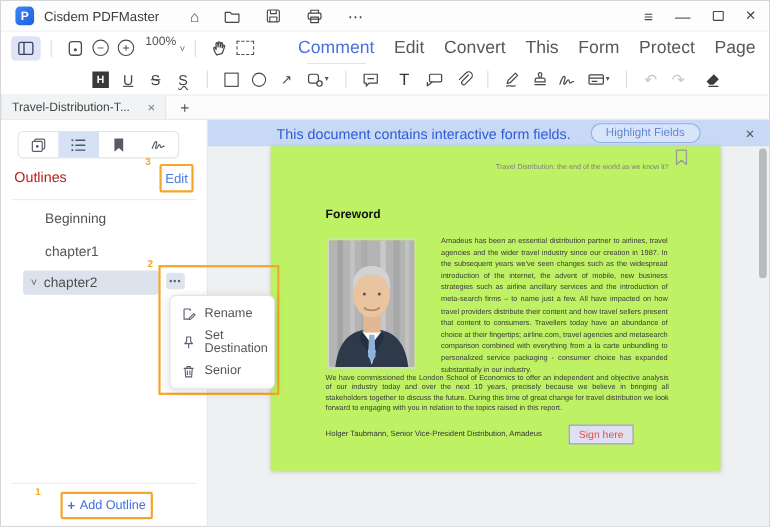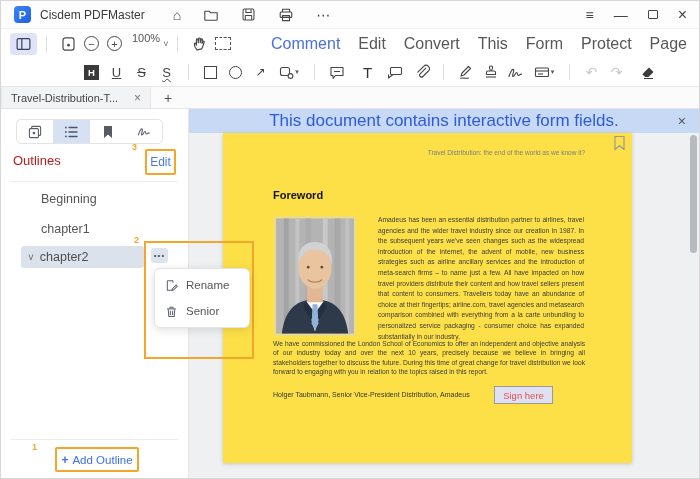--- a/index.html
+++ b/index.html
@@ -96,25 +96,25 @@
              border:1px solid #e4e4e4; border-radius:6px; box-shadow:0 2px 10px rgba(0,0,0,.13);
              z-index:31; padding:3px 0; }
   .ctxitem { height:26px; display:flex; align-items:center; gap:8px; padding-left:10px;
              font-size:11.5px; color:#555; }
   .ctxitem .svgicon { color:#5a626e; }
 
   
   .viewer { position:absolute; left:188px; top:108px; right:0; bottom:0; background:#eef0f2; }
   .notif { position:absolute; left:0; top:0; right:0; height:24px; background:#c7d9f5;
            display:flex; align-items:center; justify-content:center; gap:18px; }
-  .notif-text { color:#2e5bd7; font-size:17px; }
+  .notif-text { color:#2e5bd7; font-size:13px; }
   .hf-btn { border:1px solid #94b0e4; color:#6486d8; background:rgba(255,255,255,.3); border-radius:10px;
             font-size:10.5px; padding:2px 13px; }
   .notif-close { position:absolute; right:13px; top:4px; color:#555; font-size:14px; }
-  .page { position:absolute; left:34px; top:24px; width:409px; height:330px; background:#fde047;
+  .page { position:absolute; left:57px; top:24px; width:409px; height:295px; background:#bef264;
           box-shadow:0 1px 4px rgba(0,0,0,.18); }
   .pg-bookmark { position:absolute; left:424px; top:26px; color:#9a9a9a; }
   .scrollthumb { position:absolute; right:2px; top:26px; width:7px; height:118px; background:#b7babe;
                  border-radius:4px; }
 
   
   .run-head { position:absolute; top:16px; right:47px; font-size:6.5px; color:#7d7d7d; }
   .heading { position:absolute; left:50px; top:56px; font-size:11px; font-weight:bold; color:#141414; }
   .photo { position:absolute; left:52px; top:84px; width:80px; height:118px; border:1px solid #d7d7d7; }
   .coltext { position:absolute; left:155px; top:82px; width:206px; font-size:6.7px; line-height:10.6px;
@@ -347,20 +347,21 @@
     <span class="stepnum" style="left:31px; top:333px">1</span>
     <div class="add-box">
       <span class="add-plus">+</span>
       <span class="add-label">Add Outline</span>
     </div>
   </div>
 
   <div class="viewer">
     <div class="notif">
       <span class="notif-text">This document contains interactive form fields.</span>
+      <span class="hf-btn">Highlight Fields</span>
       <span class="notif-close">×</span>
     </div>
 
     <div class="page">
       <div class="run-head">Travel Distribution: the end of the world as we know it?</div>
       <div class="heading">Foreword</div>
 
       <div class="photo">
         <svg width="78" height="116" viewBox="0 0 80 118">
           <rect width="80" height="118" fill="#b4b4b4"></rect>
@@ -405,20 +406,29 @@
         <svg width="13" height="13" viewBox="0 0 14 14" fill="none" stroke="currentColor" stroke-width="1.1" stroke-linejoin="round">
           <path d="M2.5,2 h6 v2 M2.5,2 v10 h5"></path>
           <path d="M8,10.5 l4,-4 1.3,1.3 -4,4 -1.8,.5 z"></path>
         </svg>
       </span>
       <span>Rename</span>
     </div>
     <div class="ctxitem">
       <span class="svgicon">
         <svg width="13" height="13" viewBox="0 0 14 14" fill="none" stroke="currentColor" stroke-width="1.1" stroke-linejoin="round">
+          <path d="M5,1.5 h4 v4.5 l1.8,2 H3.2 l1.8,-2 z"></path>
+          <line x1="7" y1="8" x2="7" y2="12.5"></line>
+        </svg>
+      </span>
+      <span>Set Destination</span>
+    </div>
+    <div class="ctxitem">
+      <span class="svgicon">
+        <svg width="13" height="13" viewBox="0 0 14 14" fill="none" stroke="currentColor" stroke-width="1.1" stroke-linejoin="round">
           <path d="M3.5,4.5 l.6,8 h5.8 l.6,-8"></path>
           <line x1="2.2" y1="4.2" x2="11.8" y2="4.2"></line>
           <path d="M5.3,4 v-1.5 h3.4 V4"></path>
           <line x1="5.8" y1="6.3" x2="5.8" y2="10.7"></line>
           <line x1="8.2" y1="6.3" x2="8.2" y2="10.7"></line>
         </svg>
       </span>
       <span>Senior</span>
     </div>
   </div>

